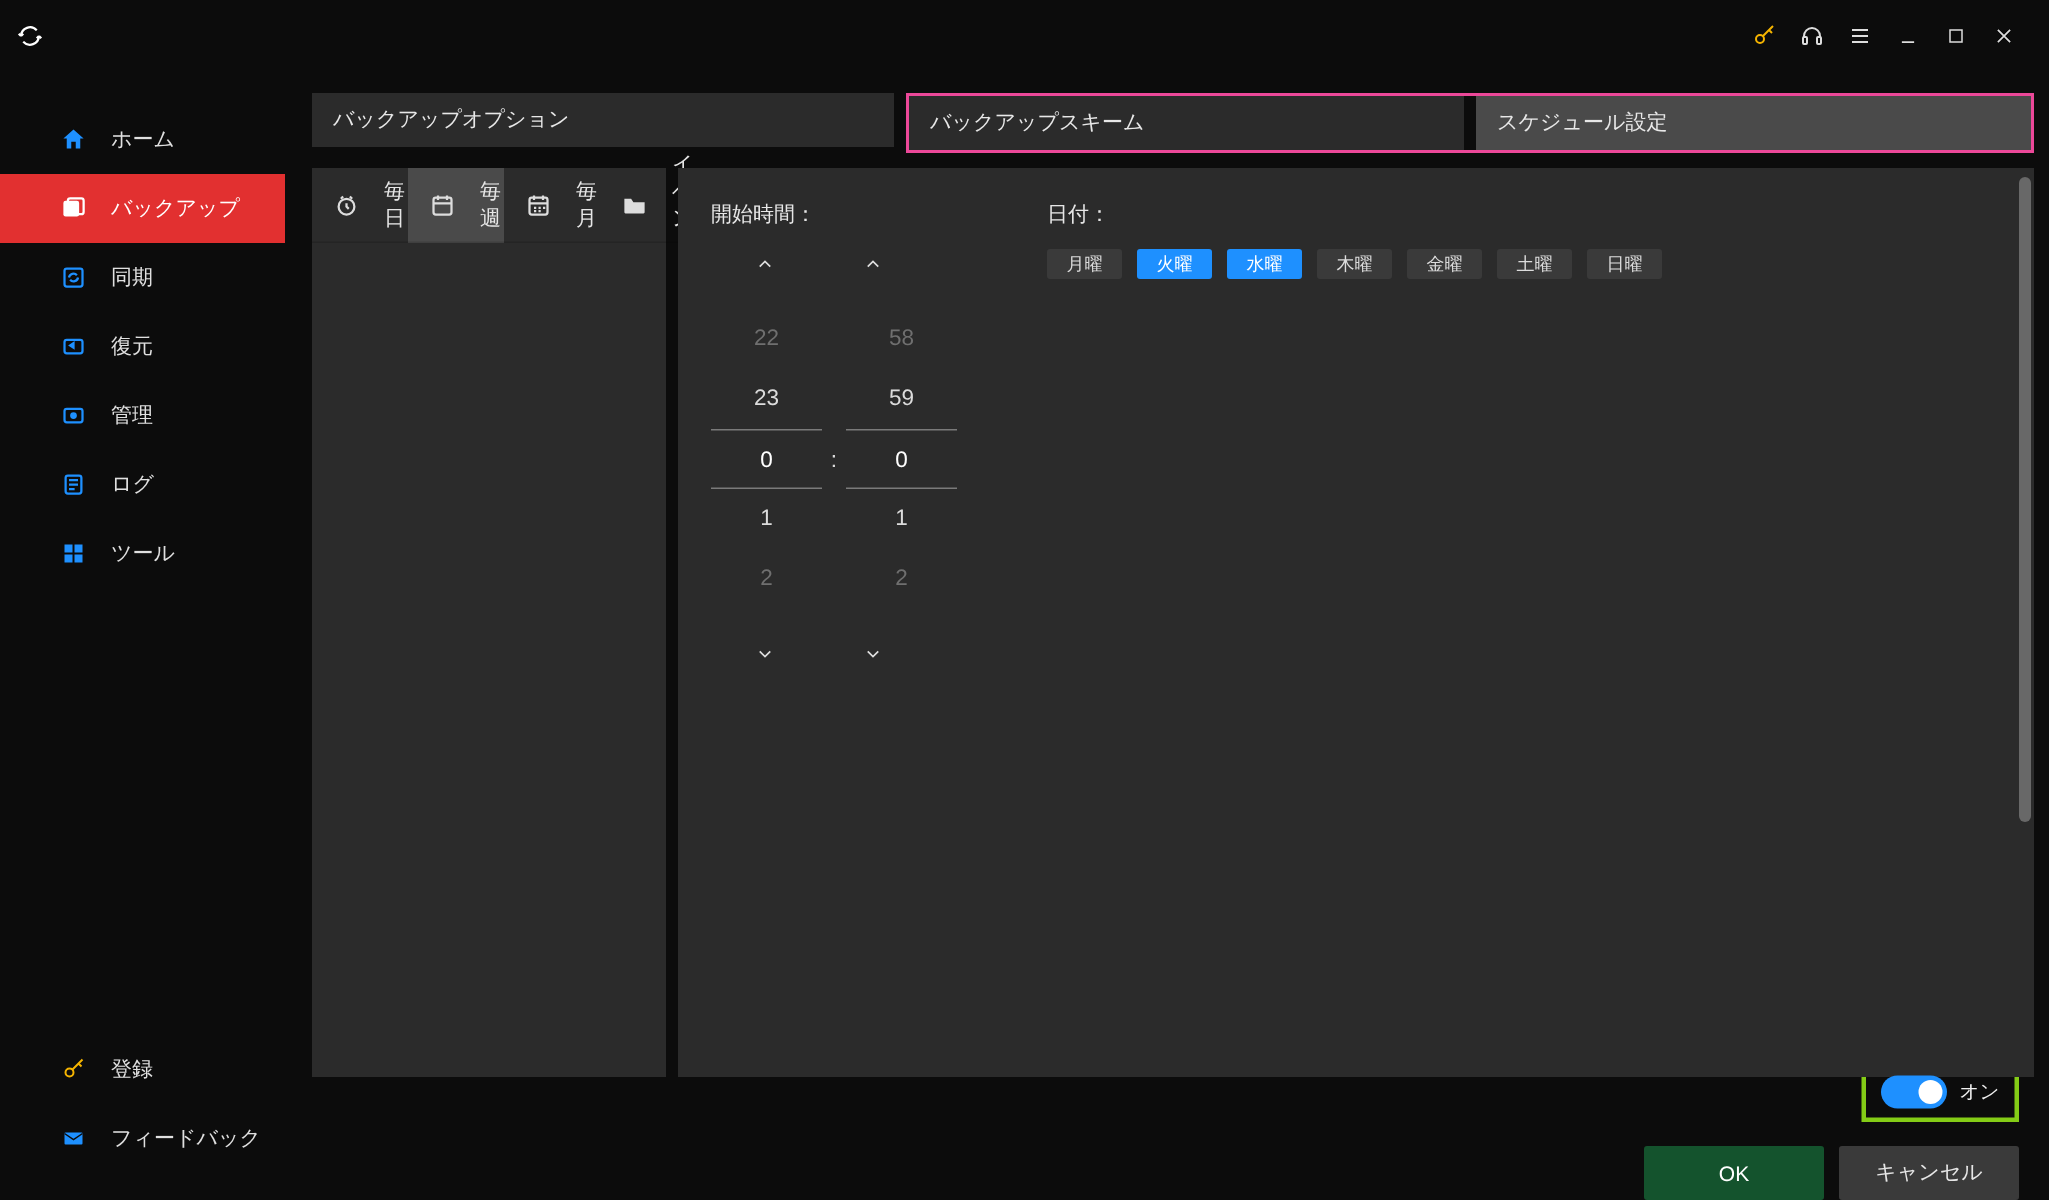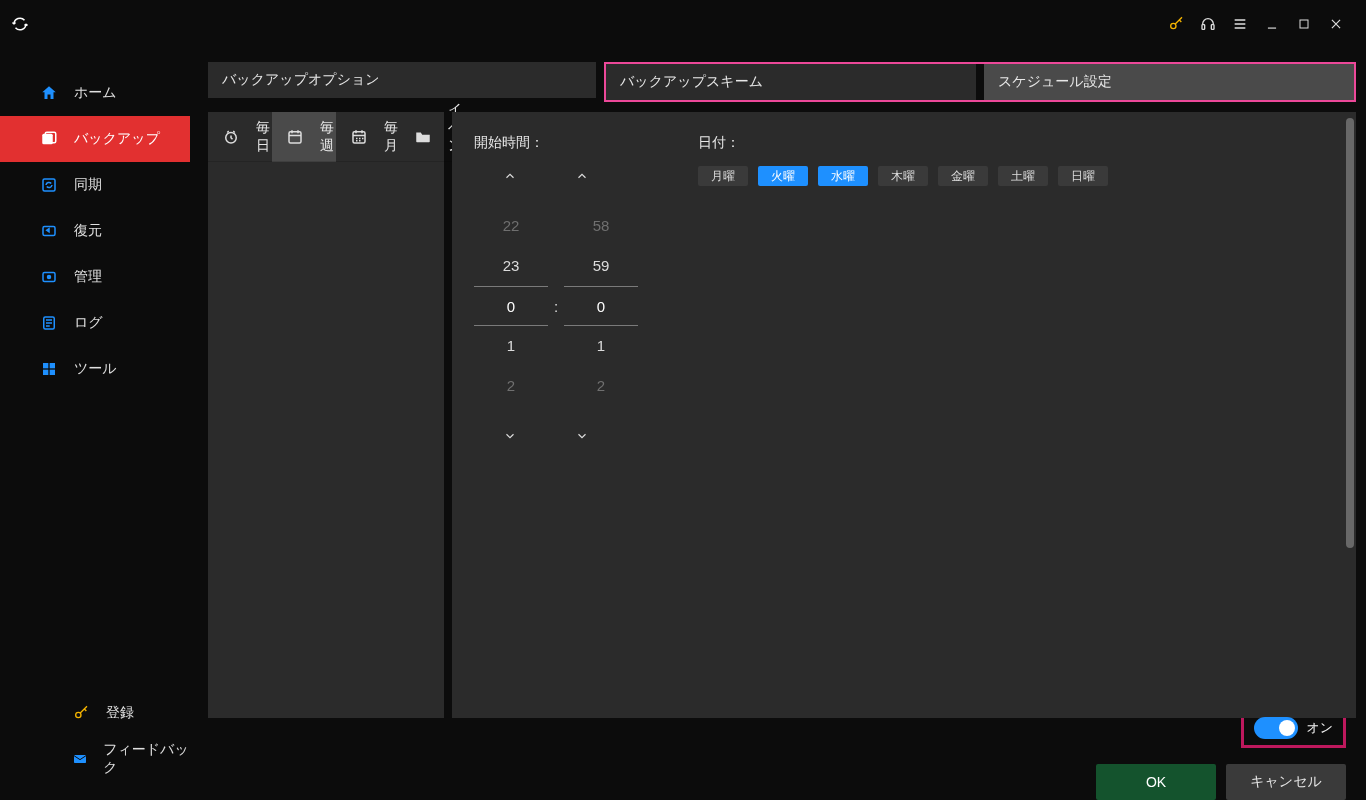--- a/index.html
+++ b/index.html
@@ -10,21 +10,21 @@
   .titlebar .title { font-size:14px; font-weight:600; }
   .titlebar .title .trial { font-weight:400; }
   .titlebar .spacer { flex:1; }
   .titlebar .tctrl { width:32px; height:32px; display:flex; align-items:center; justify-content:center; cursor:pointer; color:#d8d8d8;}
   
   .app { display:flex; height:752px; }
   .sidebar { width:190px; background:#0c0c0c; padding-top:22px; display:flex; flex-direction:column; }
   .nav-item { height:46px; display:flex; align-items:center; padding-left:38px; color:#e0e0e0; cursor:pointer; font-size:14px;}
   .nav-item .nic { width:22px; height:22px; margin-right:14px; display:flex; align-items:center; justify-content:center;}
   .nav-item.active { background:#e23030; color:#fff; }
-  .sidebar .bottom { margin-top:auto; padding-bottom:18px;margin-left:32px; }
+  .sidebar .bottom { margin-top:auto; padding-bottom:18px; }
   
   .content { flex:1; padding:14px 10px 10px 18px; display:flex; flex-direction:column; }
   .page-title-row { display:flex; align-items:center; margin:12px 0 18px 6px; }
   .page-title-bar { width:5px; height:22px; background:#1e90ff; margin-right:12px; }
   .page-title { font-size:17px; font-weight:500; color:#f0f0f0;}
   
   .tabs-row { display:flex; gap:8px; margin-bottom:10px;}
   .tab { flex:1; height:36px; background:#2b2b2b; display:flex; align-items:center; padding-left:14px; font-size:14px; color:#e8e8e8; cursor:pointer;}
   .tab.selected { background:#4a4a4a;}
   .tab-highlight-box{ border:2px solid #ec4899; display:flex; gap:0; padding:0;}
@@ -49,21 +49,21 @@
   .wheel .near  { color:#dcdcdc; height:40px; line-height:40px; font-size:15px;}
   .wheel .cur   { color:#ffffff; height:40px; line-height:40px; font-size:15px; border-top:1px solid #7a7a7a; border-bottom:1px solid #7a7a7a;}
   .colon { width:16px; text-align:center; height:200px; display:flex; align-items:center; justify-content:center; color:#dcdcdc; font-size:15px; padding-top:0;}
   .colon-inner{ position:relative; top:0px;}
   
   .days-row { display:flex; gap:10px; margin-top:6px;}
   .day-chip { width:50px; height:20px; background:#3a3a3a; color:#dcdcdc; font-size:12px; display:flex; align-items:center; justify-content:center; border-radius:2px; cursor:pointer;}
   .day-chip.on { background:#1e90ff; color:#fff;}
   
   .footer { height:72px; display:flex; align-items:center; justify-content:flex-end; padding-right:10px; gap:10px;}
-  .toggle-box { border:3px solid #be185d; padding:6px 10px; display:flex; align-items:center; gap:8px; margin-bottom:10px;}
+  .toggle-box { border:3px solid #84cc16; padding:6px 10px; display:flex; align-items:center; gap:8px; margin-bottom:10px;}
   .toggle { width:44px; height:22px; background:#1e90ff; border-radius:11px; position:relative;}
   .toggle .knob{ position:absolute; width:16px; height:16px; background:#fff; border-radius:50%; top:3px; right:3px;}
   .toggle-label{ font-size:13px; color:#f0f0f0;}
   .btn { width:120px; height:36px; display:flex; align-items:center; justify-content:center; font-size:14px; cursor:pointer; border-radius:2px;}
   .btn.primary { background:#14532d; color:#fff;}
   .btn.secondary { background:#3a3a3a; color:#e6e6e6;}
   .footer-right{ display:flex; flex-direction:column; align-items:flex-end; gap:6px;}
   svg{ display:block;}
 </style>
 </head>

